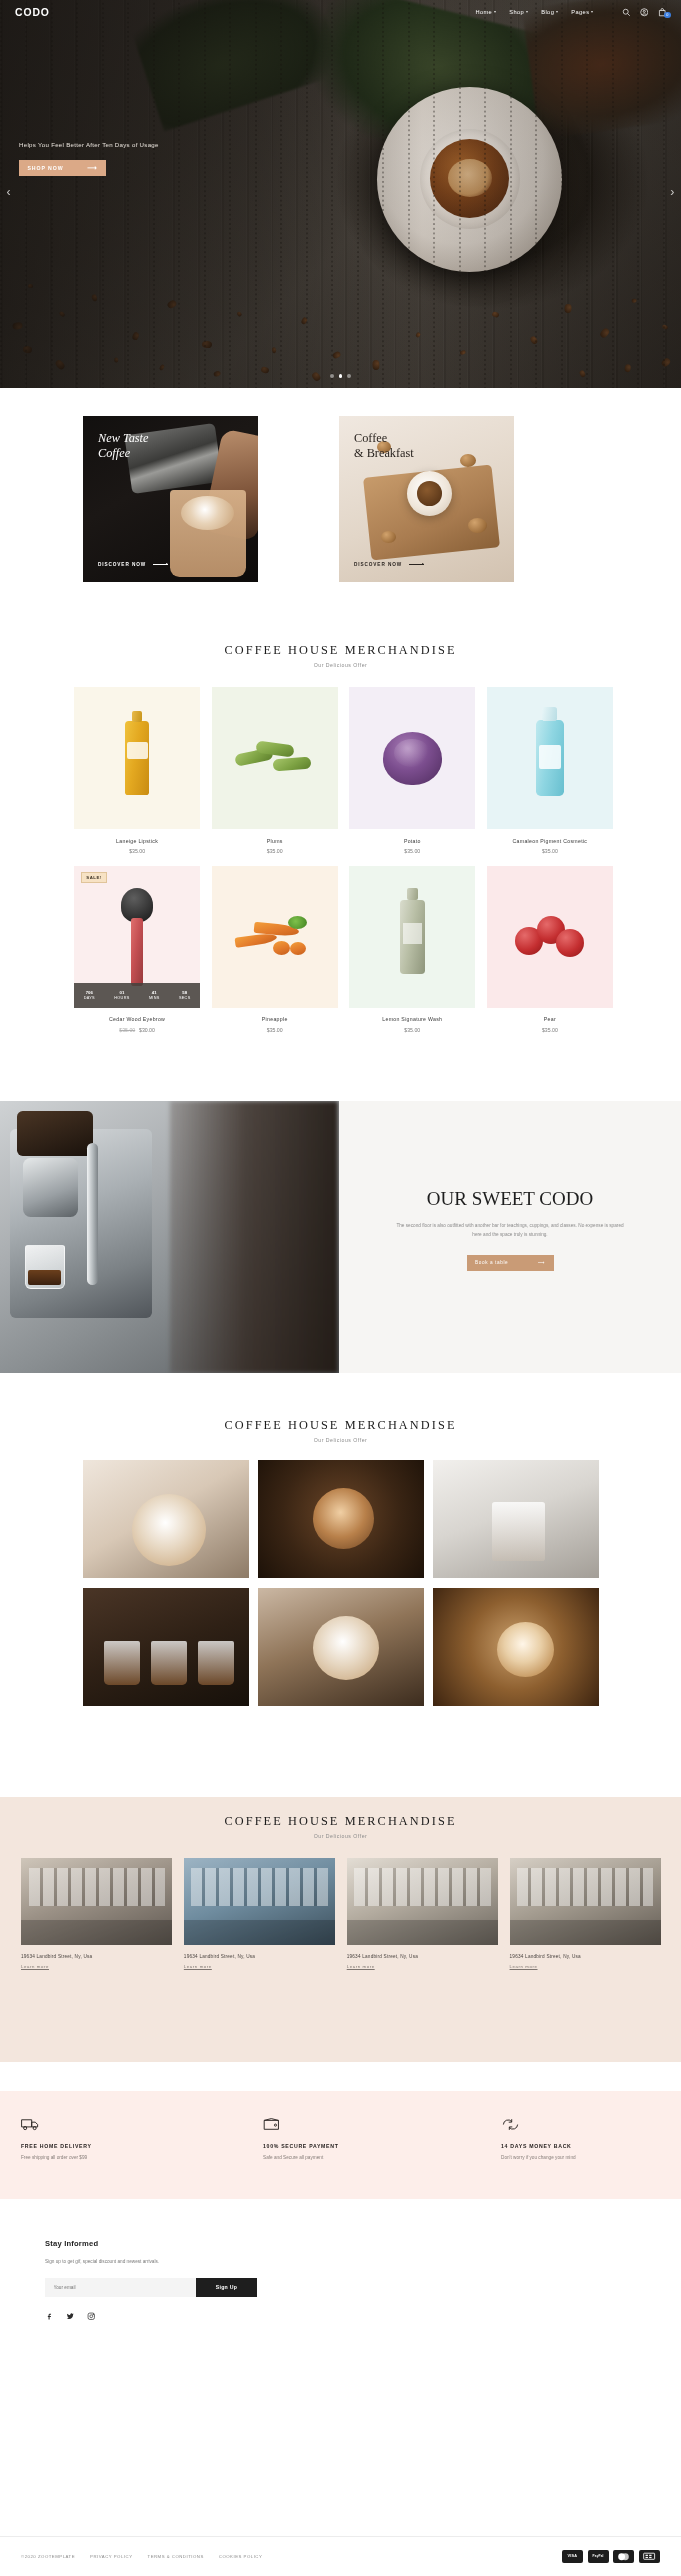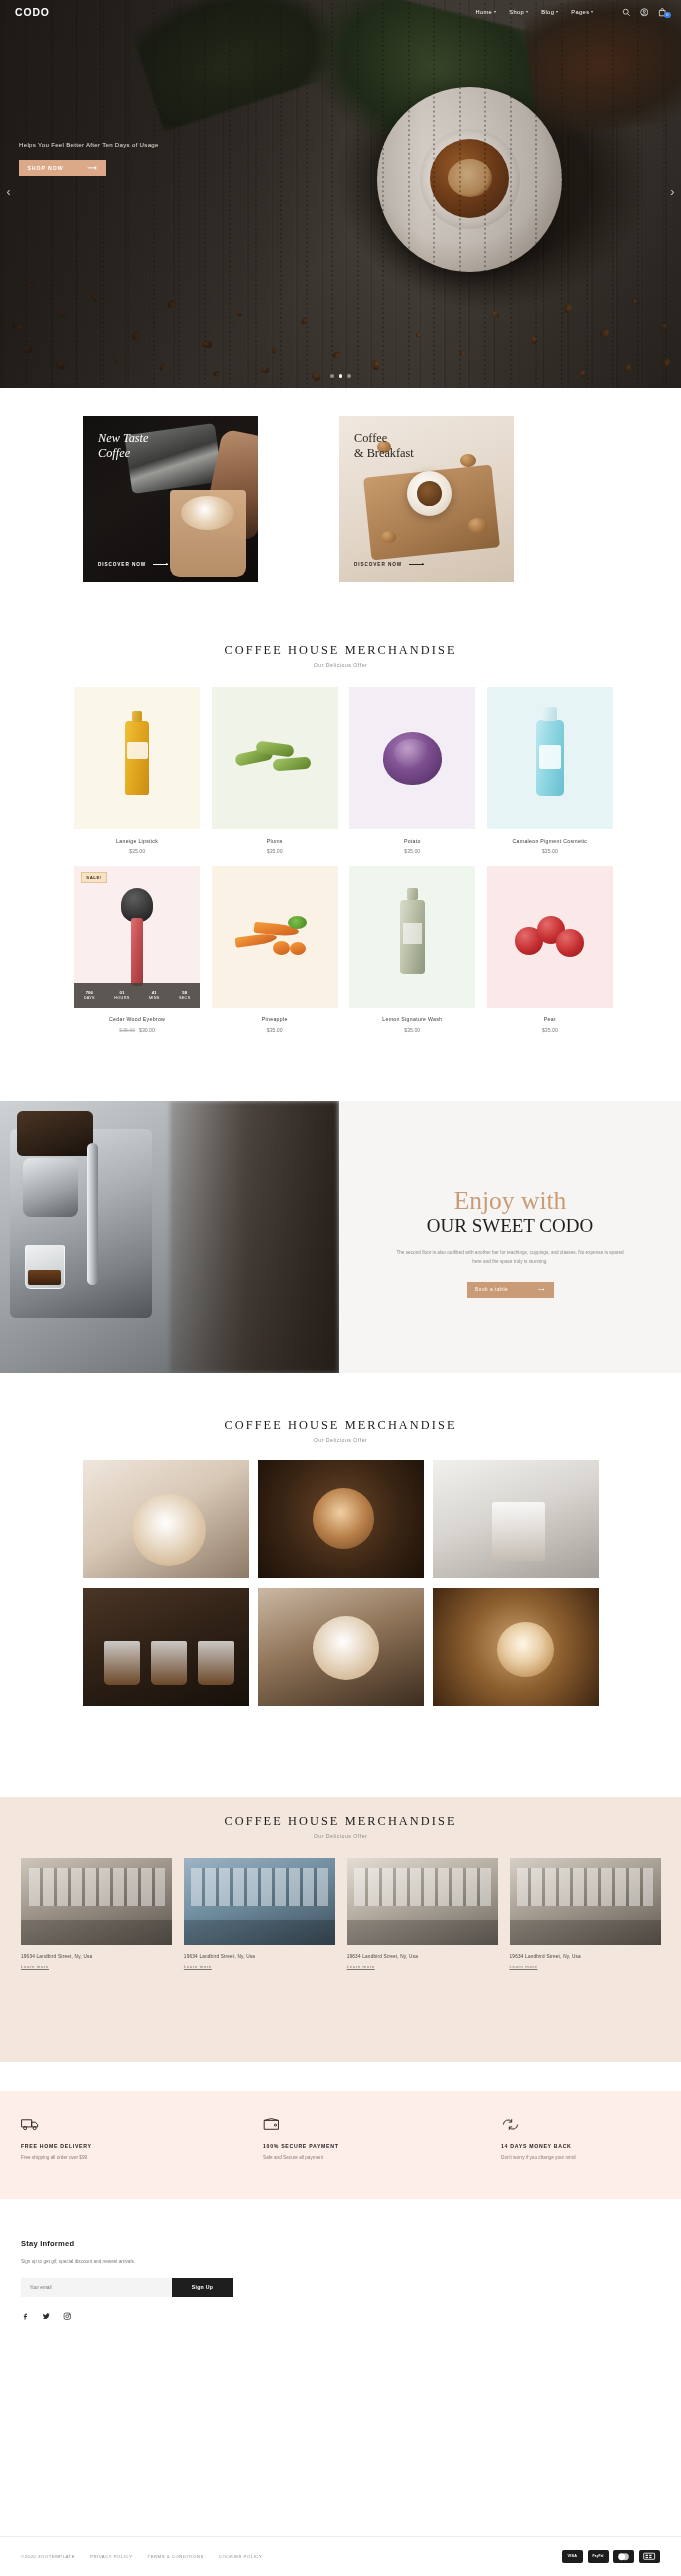--- a/index.html
+++ b/index.html
@@ -252,21 +252,21 @@
   
   .feat-sec { position:absolute; top:2091px; left:0; width:681px; height:109px; background:#fdeeea; }
   .feat { position:absolute; top:26.5px; width:199px; }
   .f1 { left:21px; } .f2 { left:263px; } .f3 { left:501px; }
   .feat-ico { width:19px; height:15px; color:#2a2523; }
   .feat-t { font-size:5.2px; font-weight:bold; letter-spacing:0.7px; color:#26211f; margin-top:10.4px; }
   .feat-d { font-size:4.7px; color:#867e7a; margin-top:6.6px; }
 
   
   .footer { position:absolute; top:2199px; left:0; width:681px; height:377px; background:#fff; }
-  .f-col { position:absolute; top:40px; }
+  .f-col { position:absolute; top:40px;margin-left:24px; }
   .fc1 { left:21px; width:235px; }
   .fc2 { left:293px; width:161px; }
   .fc3 { left:501px; width:161px; }
   .f-h { font-size:7.6px; font-weight:bold; color:#1d1d1d; letter-spacing:0.2px; }
   .f-p { font-size:4.7px; color:#7b7b7b; margin-top:11.4px; }
   .f-form { margin-top:13.2px; display:flex; width:212px; height:19px; }
   .f-inp { flex:1; background:#f4f4f4; border:none; outline:none; padding:0 8.5px; font-size:4.7px; color:#9b9b9b;
     font-family:"Liberation Sans",sans-serif; }
   .f-btn { width:61px; background:#1e1e1e; color:#fff; font-size:5.2px; font-weight:bold;
     display:flex; align-items:center; justify-content:center; letter-spacing:0.3px; }
@@ -539,21 +539,20 @@
 <div class="enjoy">
   <div class="enjoy-img">
     <div class="mach-body"></div>
     <div class="mach-coffee"></div>
     <div class="mach-grp"></div>
     <div class="mach-tube"></div>
     <div class="mach-cup"></div>
     <div class="mach-blur"></div>
   </div>
   <div class="enjoy-txt">
-    <div class="enjoy-h1 serif">Enjoy with</div>
     <div class="enjoy-h2 serif">OUR SWEET CODO</div>
     <div class="enjoy-p">The second floor is also outfitted with another bar for teachings, cuppings, and classes. No expense is spared here and the space truly is stunning.</div>
     <div class="enjoy-btn">
       <span>Book a table</span>
       <span>⟶</span>
     </div>
   </div>
 </div>
 
 <div class="gal-sec">

